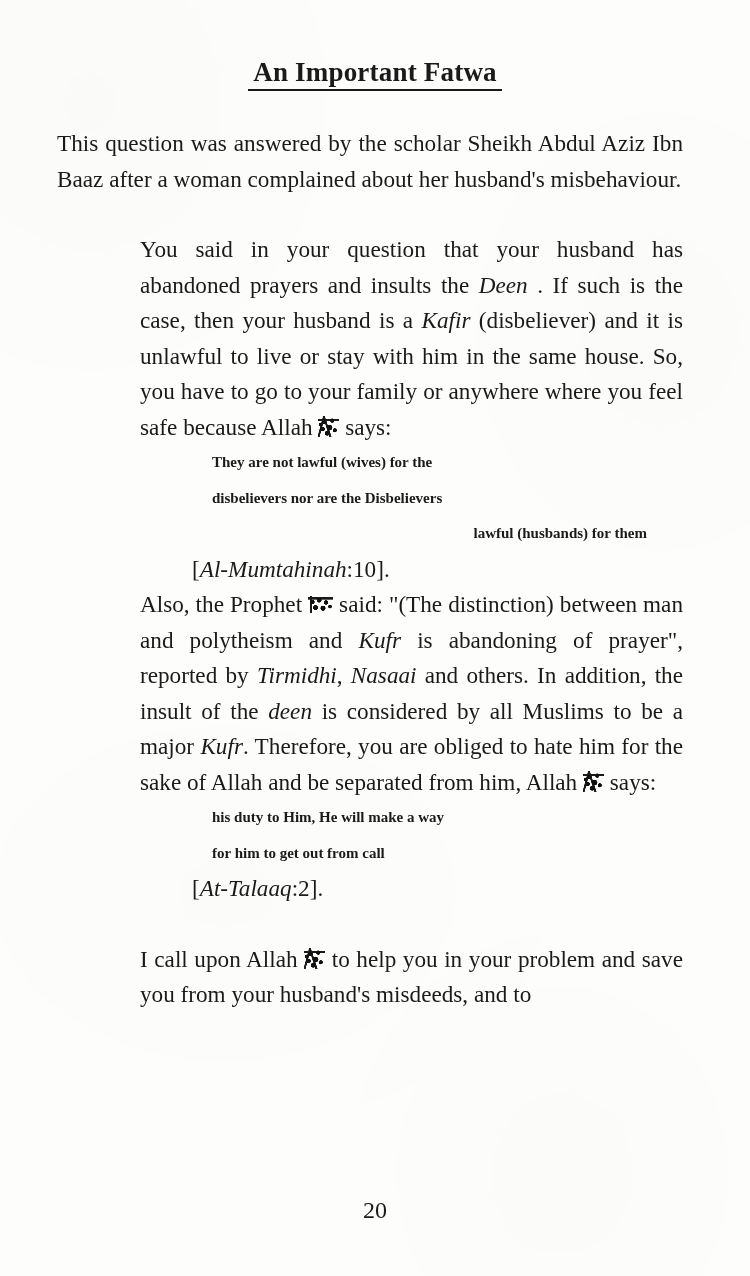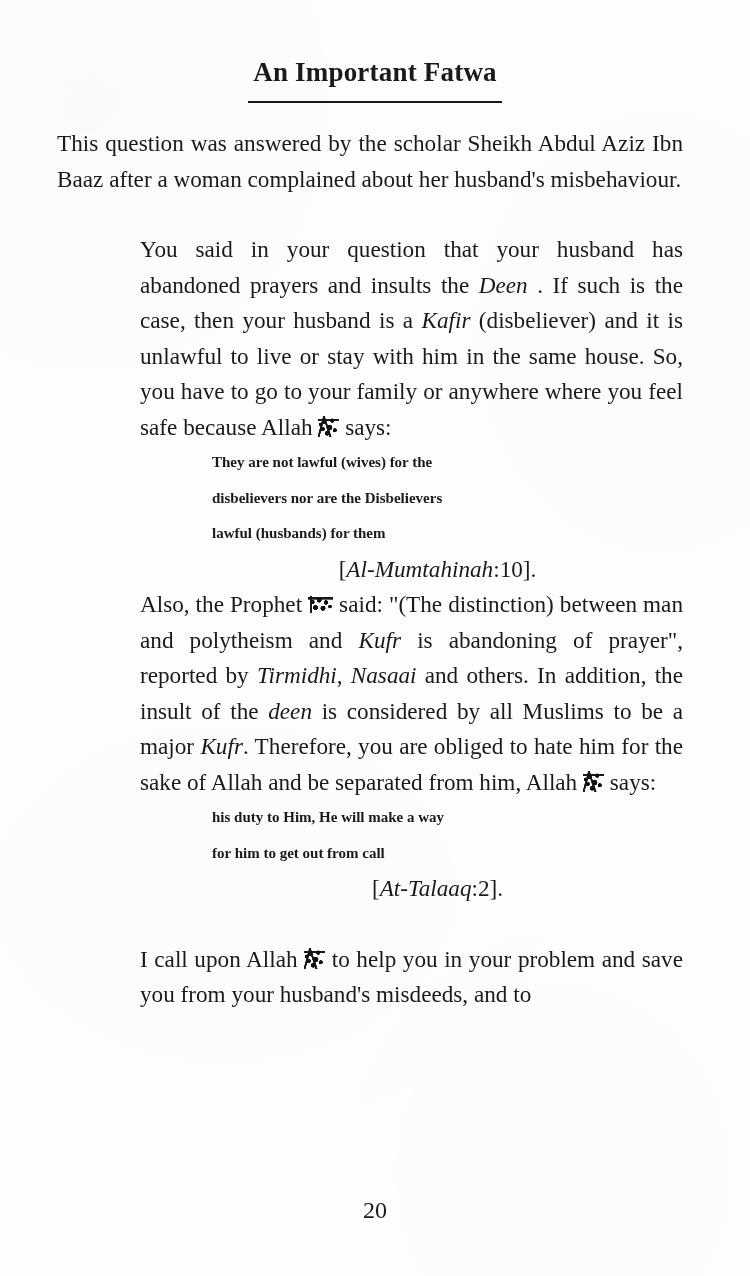--- a/index.html
+++ b/index.html
@@ -40,21 +40,21 @@
     top: 57px;
     left: 0;
     width: 750px;
     text-align: center;
     font-size: 27px;
     font-weight: bold;
     letter-spacing: .2px;
   }
   .title span.t {
     border-bottom: 2.6px solid #1a1a1a;
-    padding: 0 5px 14px 5px;
+    padding: 0 5px 2px 5px;
     margin-top: 48px;
   }
 
   .body-col {
     position: absolute;
     left: 57px;
     top: 126px;
     width: 626px;   
   }
 
@@ -76,27 +76,27 @@
   
   .quote {
     margin-left: 72px;   
     width: 435px;        
     font-weight: bold;
     text-align: justify;
     font-size: 15px;
     line-height: 35.5px;
   }
   .quote .last-line {
-    text-align: left;
+    text-align: right;
   }
   .citation {
     margin-left: 52px;
     font-size: 23.2px;
     line-height: 35.5px;
-    text-align: center;
+    text-align: left;
   }
   .citation i { font-style: italic; }
 
   .spacer { height: 35px; }
 
   i.term { font-style: italic; }
 
   
   .honorific {
     display: inline-block;

